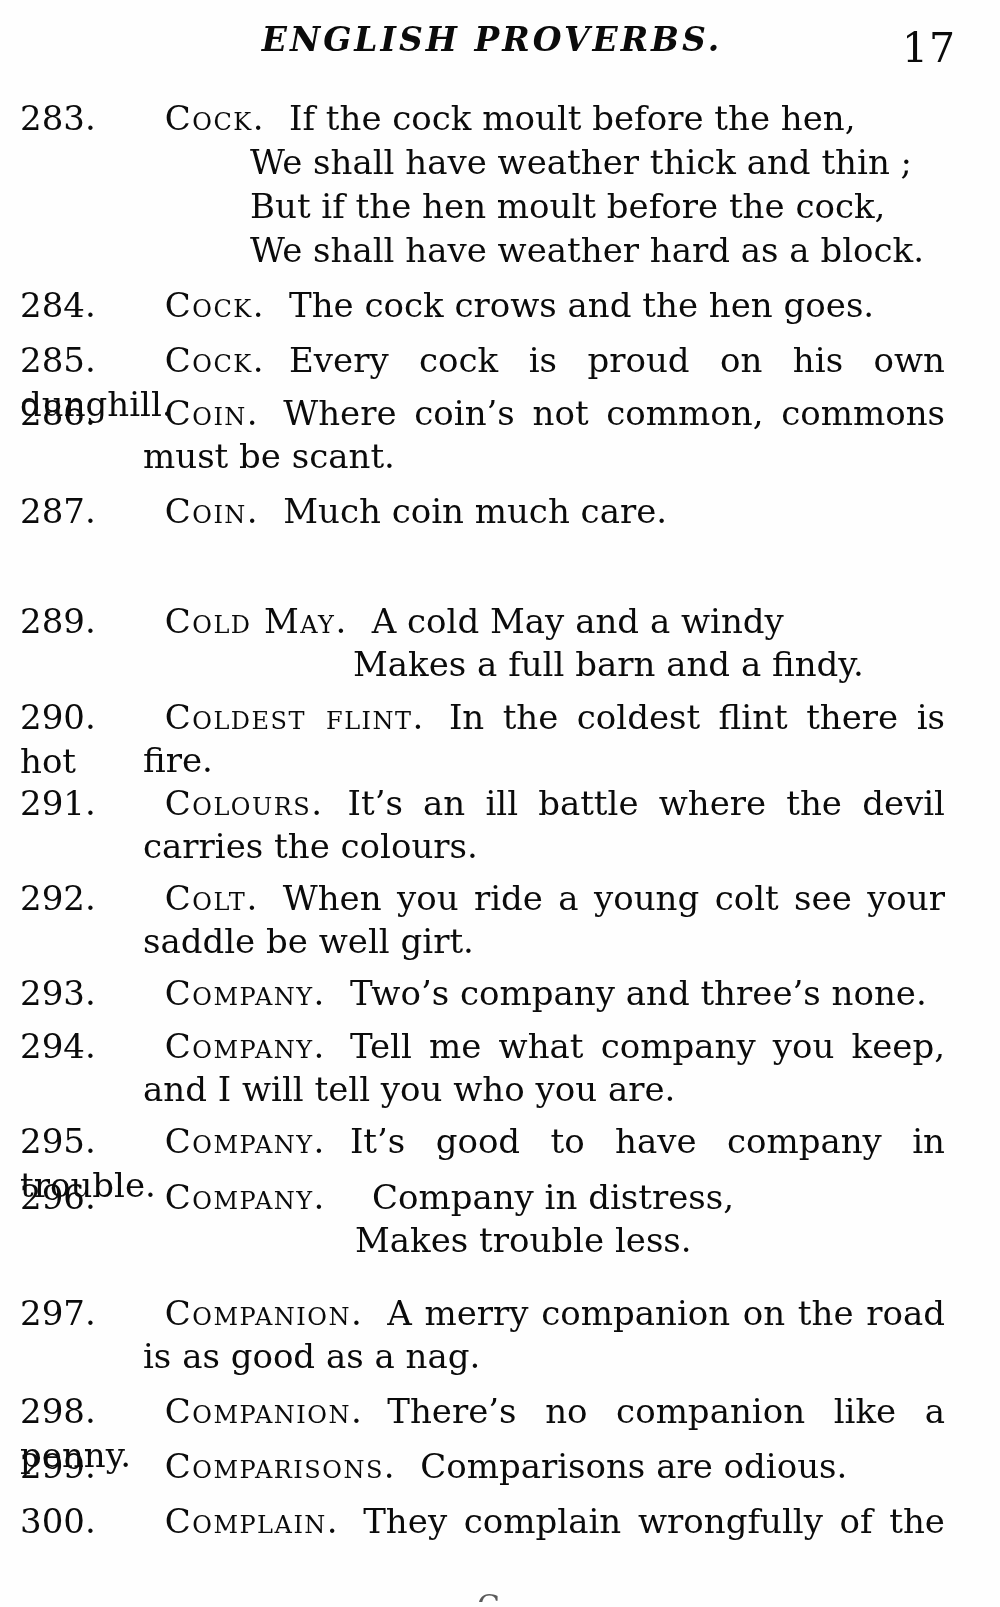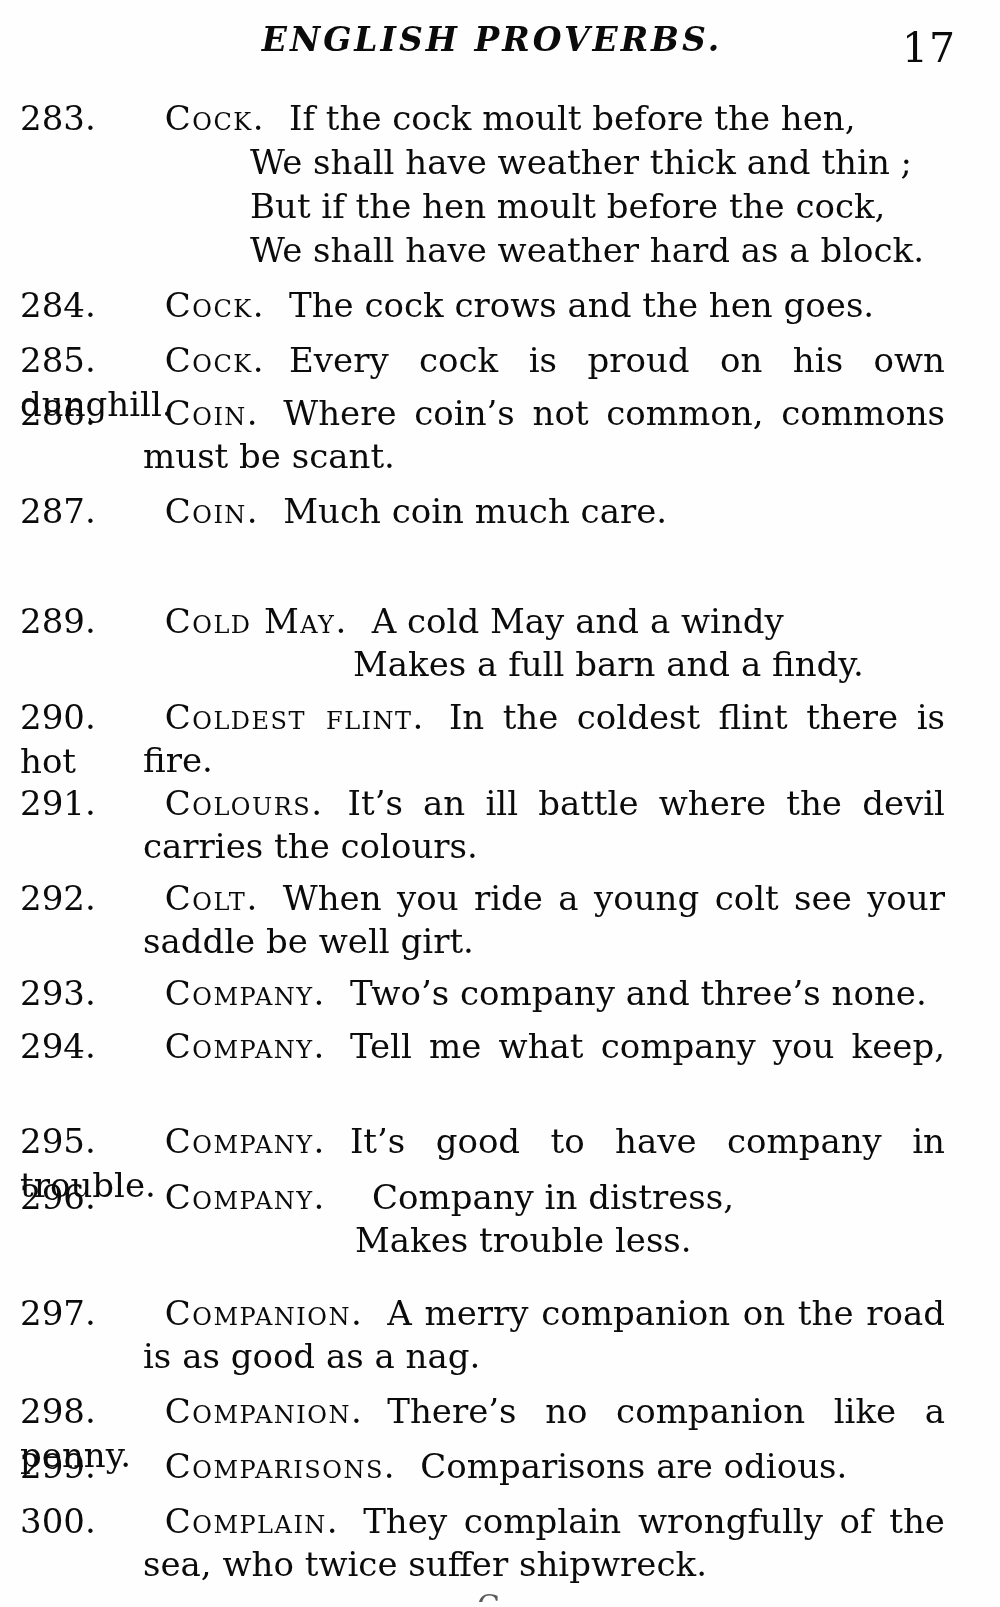--- a/index.html
+++ b/index.html
@@ -141,20 +141,21 @@
   </div>
   <div class="line cont" style="top:919px">saddle be well girt.</div>
 
   <div class="line" style="top:971px">
     <span class="num">293.</span><span class="kw">Company.</span><span>Two’s company and three’s none.</span>
   </div>
 
   <div class="line justify" style="top:1024px">
     <span class="num">294.</span><span class="kw">Company.</span><span>Tell me what company you keep,</span>
   </div>
+  <div class="line cont" style="top:1067px">and I will tell you who you are.</div>
 
   <div class="line justify" style="top:1119px">
     <span class="num">295.</span><span class="kw">Company.</span><span>It’s good to have company in trouble.</span>
   </div>
 
   <div class="line" style="top:1175px">
     <span class="num">296.</span><span class="kw gap-lg">Company.</span><span>Company in distress,</span>
   </div>
   <div class="line verse-c" style="top:1218px">Makes trouble less.</div>
 
@@ -167,19 +168,18 @@
     <span class="num">298.</span><span class="kw">Companion.</span><span>There’s no companion like a penny.</span>
   </div>
 
   <div class="line" style="top:1444px">
     <span class="num">299.</span><span class="kw">Comparisons.</span><span>Comparisons are odious.</span>
   </div>
 
   <div class="line justify" style="top:1499px">
     <span class="num">300.</span><span class="kw">Complain.</span><span>They complain wrongfully of the</span>
   </div>
-  <div class="line cont" style="top:1542px">sea, who twice suffer shipwreck.</div>
 
   <div class="catchword">
     <span>C</span>
   </div>
 
 </div>
 
 </body></html>

